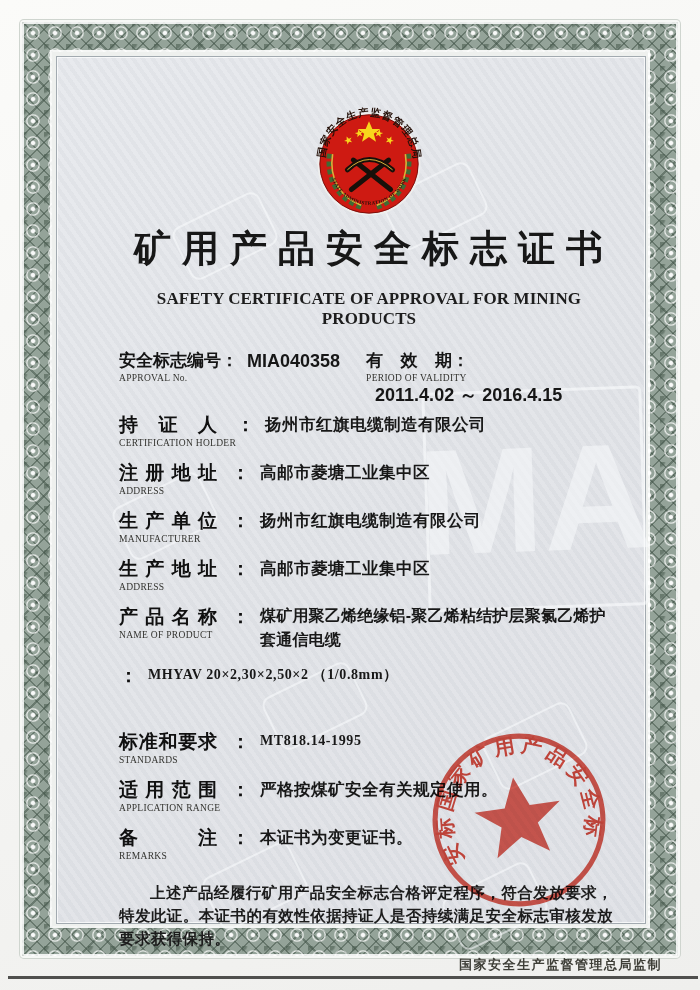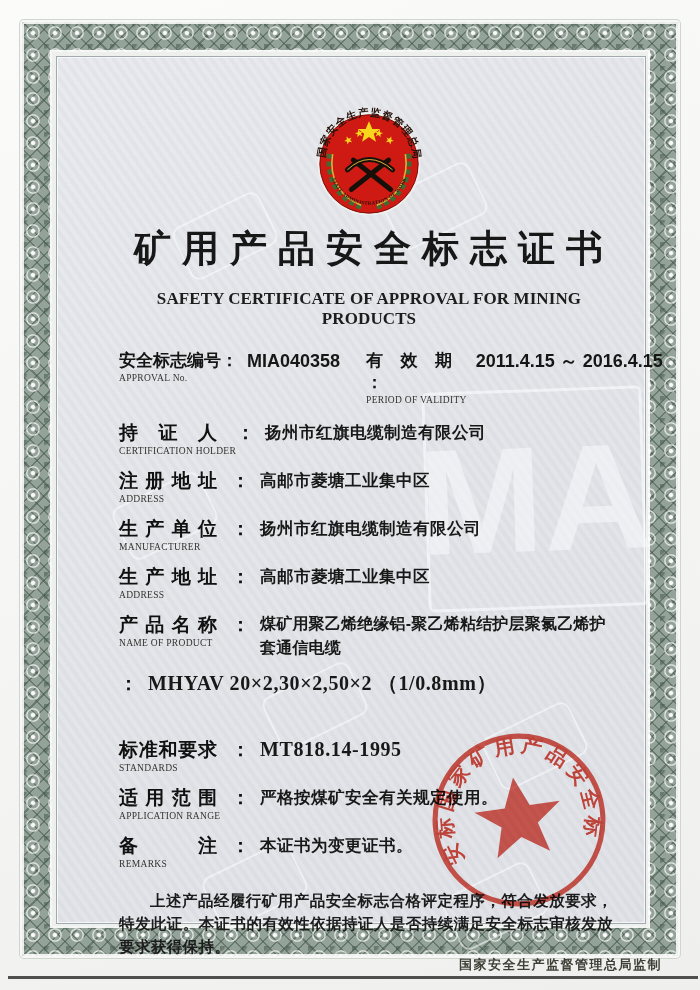--- a/index.html
+++ b/index.html
@@ -61,29 +61,29 @@
   .info-row{display:flex;margin-top:21px;align-items:flex-start;}
   .info-group{display:flex;align-items:flex-start;}
   .info-lbl{display:block;}
   .info-zh{font-size:17px;font-weight:bold;color:#141414;line-height:22px;white-space:nowrap;}
   .info-zh.just{display:inline-block;width:86px;text-align:justify;text-align-last:justify;}
   .en-cap{font-family:"Liberation Serif","DejaVu Serif",serif;font-size:9.5px;color:#33332f;
     letter-spacing:.3px;white-space:nowrap;line-height:12px;}
   .info-val{font-family:Liberation Sans, sans-serif;font-size:18px;font-weight:bold;
     color:#161616;line-height:22px;padding-left:9px;white-space:nowrap;}
   
-  .fields{margin-top:14px;}
+  .fields{margin-top:6px;}
   .field{display:flex;align-items:flex-start;margin-bottom:11px;}
   .lblcol{flex:0 0 112px;}
   .zh{display:inline-block;width:98px;font-size:19px;font-weight:bold;color:#101010;
     text-align:justify;text-align-last:justify;line-height:25px;}
   .colon{font-size:19px;font-weight:bold;color:#101010;line-height:25px;flex:0 0 auto;}
   .val{flex:1;font-size:16.5px;font-weight:bold;color:#181818;line-height:24px;
     padding-left:10px;letter-spacing:.5px;}
-  .val.latin{font-family:"Liberation Serif","DejaVu Serif",serif;font-size:20px;letter-spacing:.6px;}
+  .val.latin{font-family:"Liberation Serif","DejaVu Serif",serif;font-size:14px;letter-spacing:.6px;}
   .gap-lg{height:30px;}
   
   .statement{
     margin-top:19px;width:494px;font-size:15.5px;font-weight:600;color:#1c1c1c;
     line-height:23px;text-indent:2em;letter-spacing:.4px;text-align:justify;
   }
   
   .stamp{position:absolute;left:374px;top:675px;width:176px;height:176px;z-index:3;
     mix-blend-mode:multiply;opacity:.9;transform:rotate(-8deg);}
   
@@ -154,26 +154,26 @@
     <div class="subtitle">SAFETY CERTIFICATE OF APPROVAL FOR MINING PRODUCTS</div>
 
     <div class="info-row">
       <div class="info-group">
         <div class="info-lbl">
           <div class="info-zh"><span>安全标志编号</span>：</div>
           <div class="en-cap">APPROVAL No.</div>
         </div>
         <div class="info-val">MIA040358</div>
       </div>
-      <div class="info-group" style="margin-left:26px;">
+      <div class="info-group" style="margin-left:26px;flex-direction:column;">
         <div class="info-lbl">
           <div><span class="info-zh just">有 效 期</span><span class="info-zh">：</span></div>
           <div class="en-cap">PERIOD OF VALIDITY</div>
         </div>
-        <div class="info-val">2011.4.15 ～ 2016.4.15</div>
+        <div class="info-val">2011.4.02 ～ 2016.4.15</div>
       </div>
     </div>
 
     <div class="fields">
 
       <div class="field">
         <div class="lblcol"><span class="zh">持 证 人</span>
           <div class="en-cap">CERTIFICATION HOLDER</div></div>
         <div class="colon">：</div>
         <div class="val">扬州市红旗电缆制造有限公司</div>

